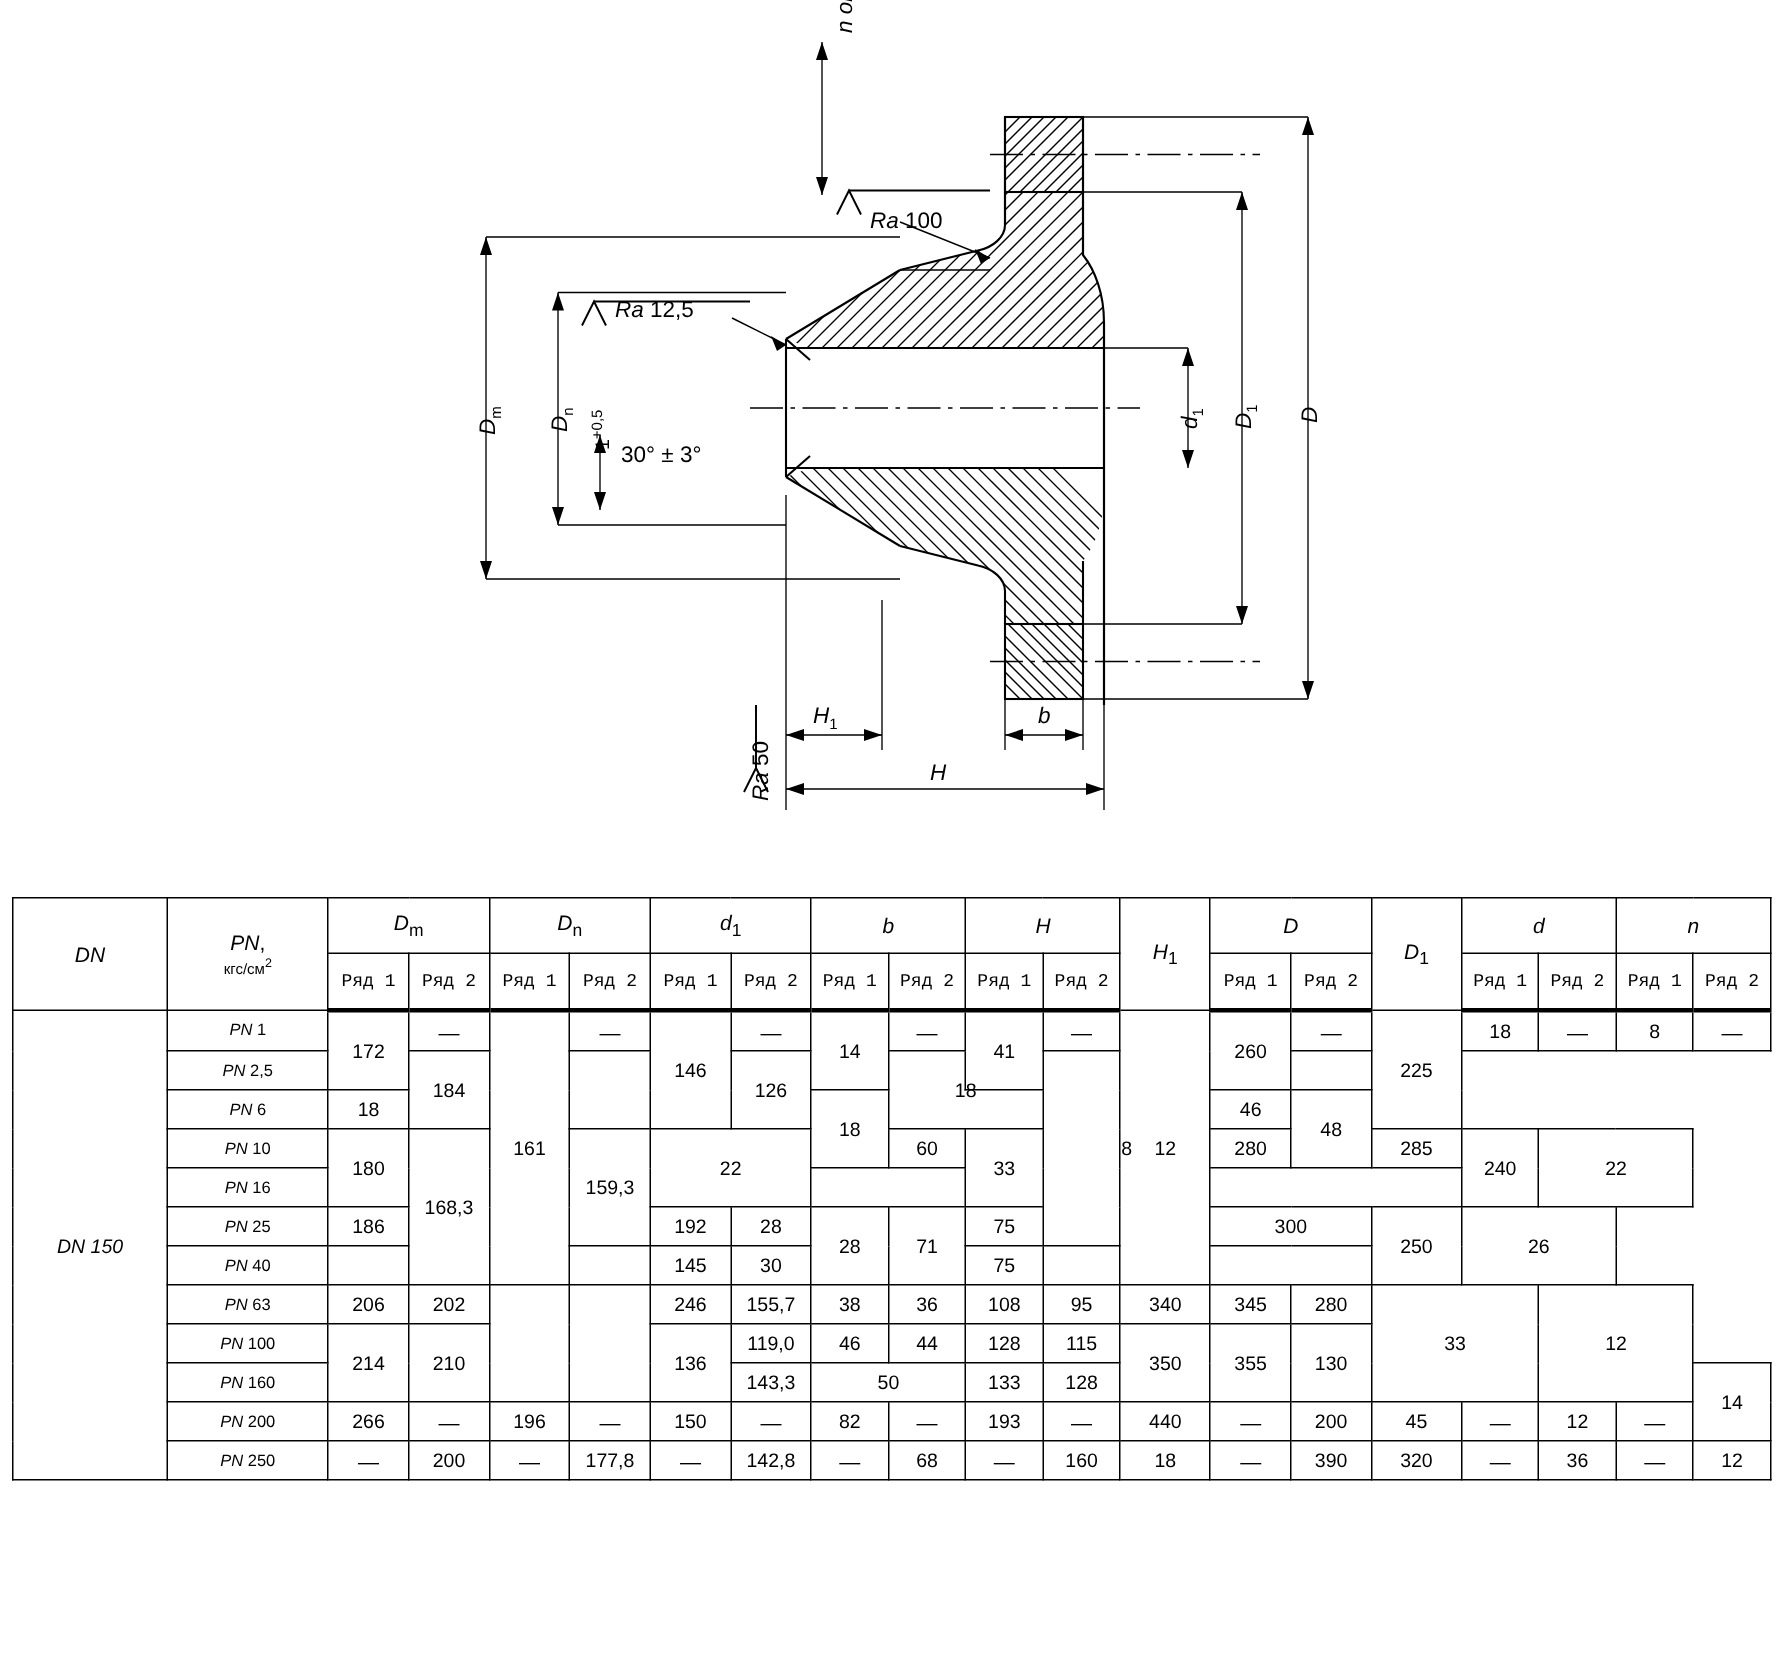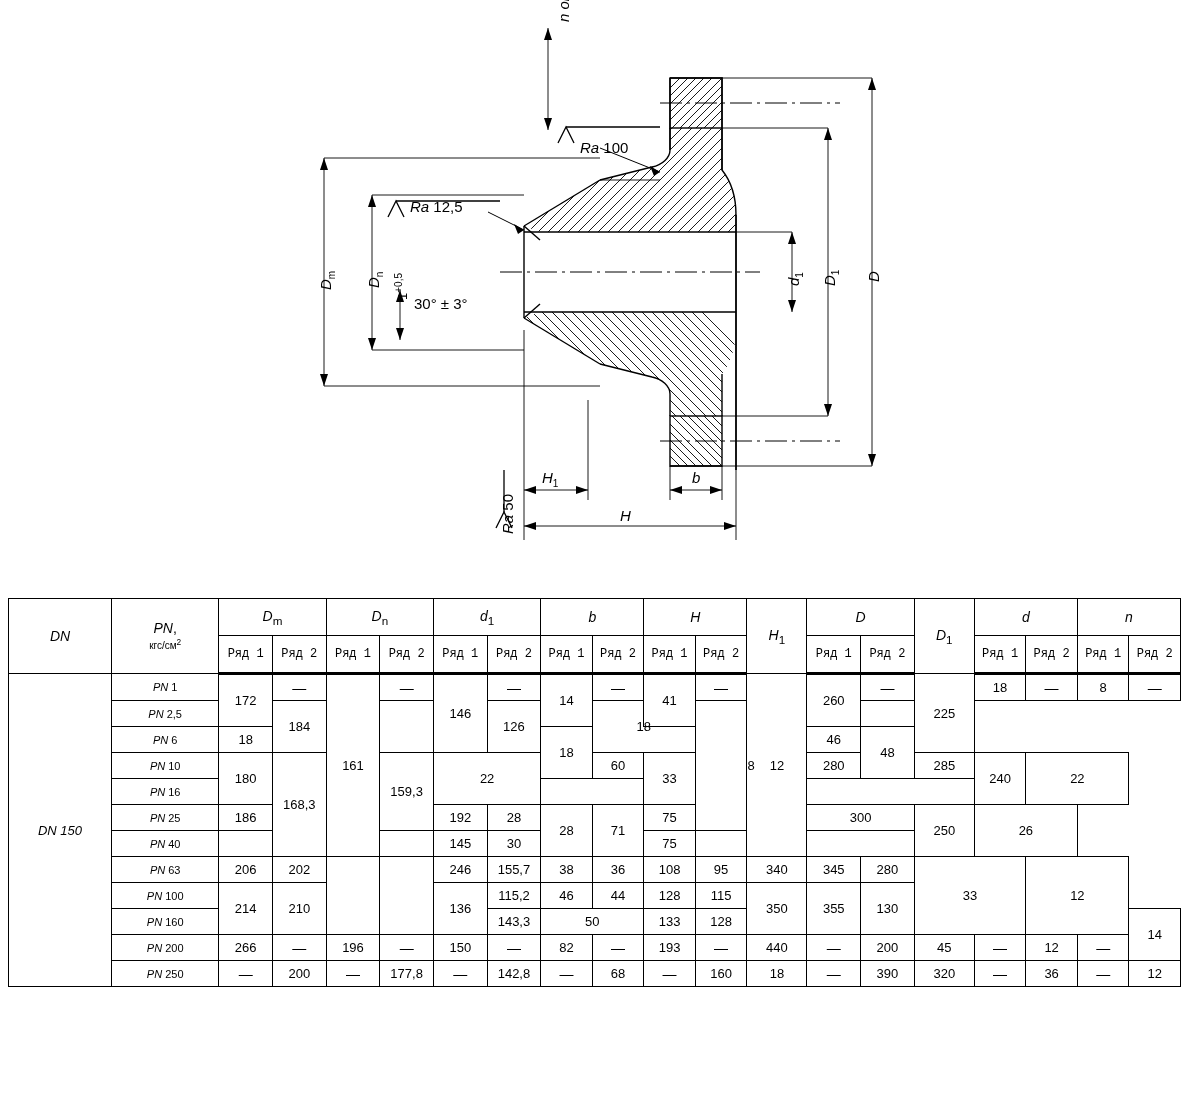--- a/index.html
+++ b/index.html
@@ -525,21 +525,21 @@
           <td>280</td>
           <td rowspan="3" colspan="2">33</td>
           <td rowspan="3" colspan="2">12</td>
         </tr>
 
         <tr>
           <td class="pn-cell"><i>PN</i> 100</td>
           <td rowspan="2">214</td>
           <td rowspan="2">210</td>
           <td rowspan="2">136</td>
-          <td>115,2</td>
+          <td>119,0</td>
           <td>46</td>
           <td>44</td>
           <td>128</td>
           <td>115</td>
           <td rowspan="2">350</td>
           <td rowspan="2">355</td>
           <td rowspan="2">130</td>
         </tr>
 
         <tr>

